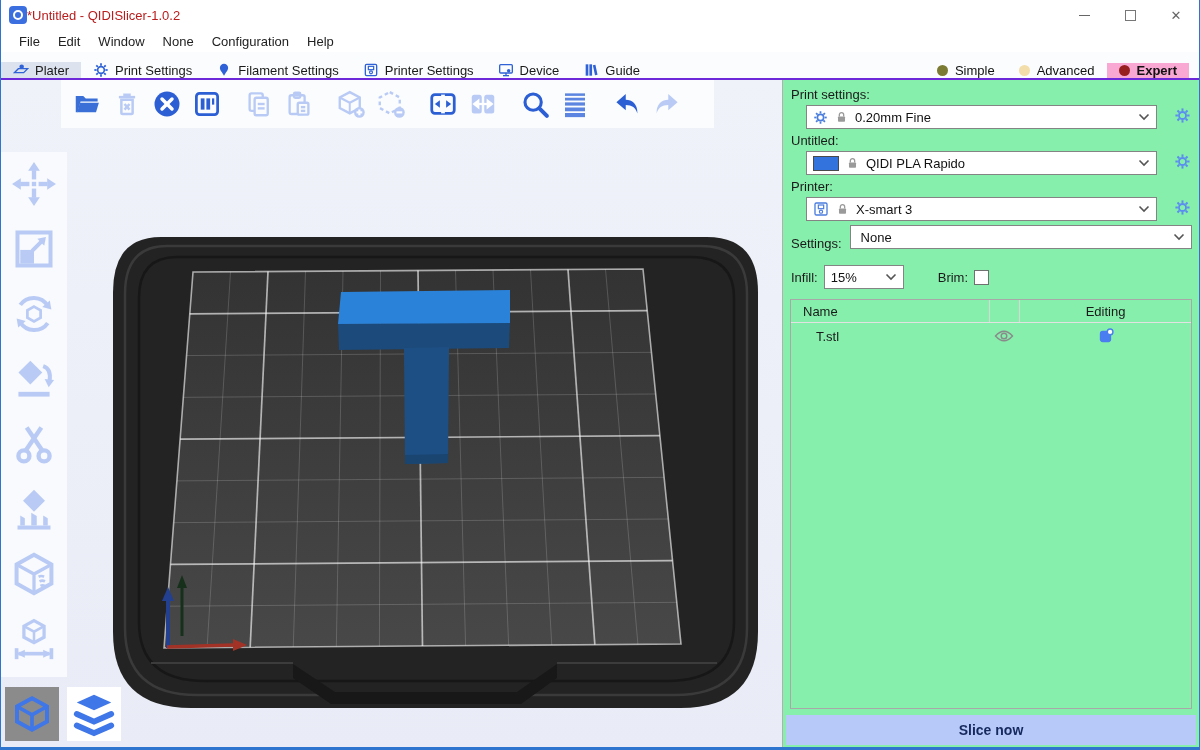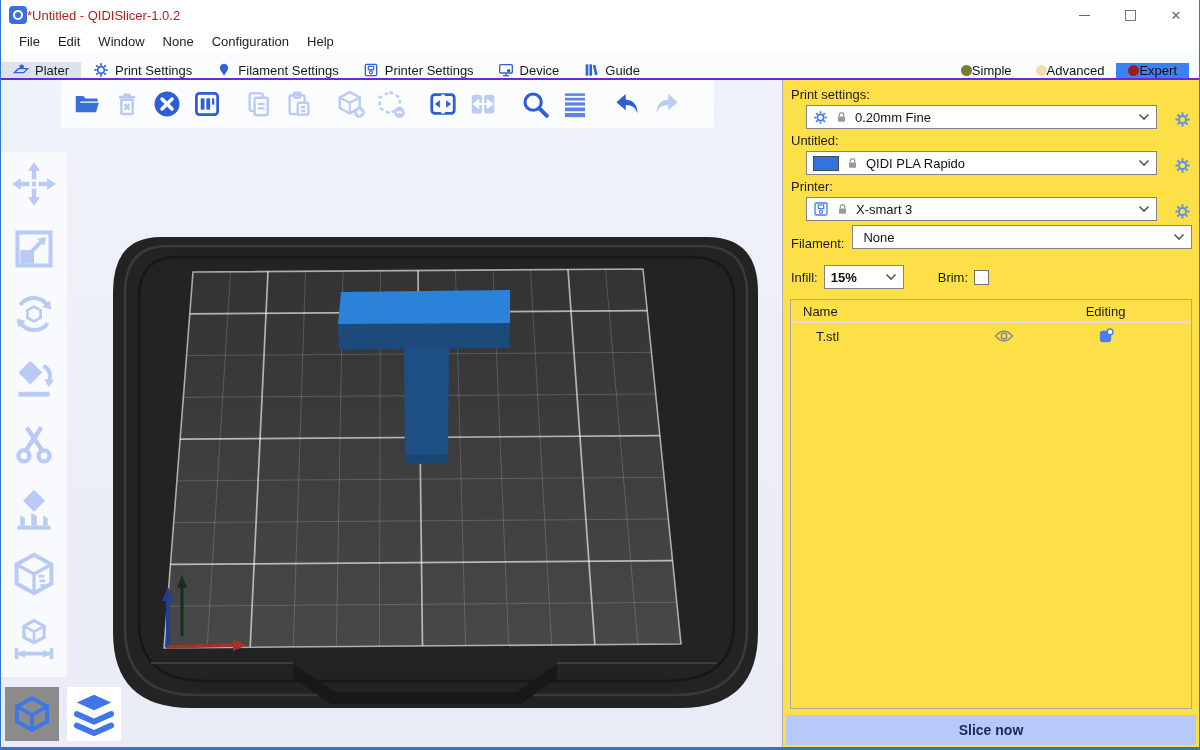--- a/index.html
+++ b/index.html
@@ -23,48 +23,48 @@
   .menubar { height:22px; display:flex; align-items:center; padding-left:9px; flex:0 0 22px; }
   .menu-item { font-size:13px; color:#222; padding:0 9px; }
 
   
   .tabbar { height:28px; flex:0 0 28px; display:flex; align-items:flex-end;
     background:#fbfcfd; border-bottom:2px solid #6d28d9; }
   .tab { display:flex; align-items:center; gap:6px; padding:0 12px; font-size:13px; color:#1a1a1a; }
   .tab.active { background:#dde3ee; }
   .tab svg { flex:0 0 auto; }
   .modes { margin-left:auto; display:flex; align-items:stretch; padding-right:10px; }
-  .mode { display:flex; align-items:center; padding:0 12px; font-size:13px; color:#111; }
+  .mode { display:flex; align-items:center; gap:7px; padding:0 12px; font-size:13px; color:#111; }
   .mode .dot { width:11px; height:11px; border-radius:50%; }
-  .mode.active { background:#3b82f6; font-weight:normal; }
+  .mode.active { background:#f9a8d4; font-weight:bold; }
 
   
   .content { flex:1 1 auto; display:flex; height:667px; }
   .viewport { position:relative; width:781px; flex:0 0 781px;
     background:linear-gradient(180deg,#f0f2fa 0%, #e9ecf6 100%); overflow:hidden; }
   .viewport svg.scene { position:absolute; left:0; top:0; }
 
   .toolbar-top { position:absolute; left:60px; top:0; width:653px; height:48px; background:#fbfcfe;
     display:flex; align-items:center; padding:0 6px; }
   .tb { width:40px; height:40px; display:flex; align-items:center; justify-content:center; }
   .tb-gap { width:12px; }
 
   .toolbar-left { position:absolute; left:0; top:72px; width:66px; background:#f9fafd;
     display:flex; flex-direction:column; align-items:center; padding:10px 0 12px 0; gap:17px; }
 
   .view-toolbar { position:absolute; left:4px; bottom:6px; display:flex; gap:8px; }
   .vtb { width:54px; height:54px; display:flex; align-items:center; justify-content:center; background:#fff; }
   .vtb.active { background:#8b8b8b; }
 
   
-  .right-panel { flex:1 1 auto; background:#fde047; border-left:1px solid #b0b0b0;
+  .right-panel { flex:1 1 auto; background:#86efac; border-left:1px solid #b0b0b0;
     display:flex; flex-direction:column; padding:5px 0 0 0; }
   .rp-inner { padding:0 7px; }
   .rp-label { font-size:13px; color:#1a1a1a; margin:2px 0 3px 1px; }
-  .combo-row { display:flex; align-items:flex-end; gap:15px; margin-bottom:4px;padding-left:16px; }
+  .combo-row { display:flex; align-items:flex-start; gap:15px; margin-bottom:4px;padding-left:16px; }
   .combo { flex:1; height:24px; border:1px solid #848484; background:#fff; display:flex; align-items:center;
     padding:0 6px; gap:7px; font-size:13px; color:#111; }
   .combo .val { flex:1; white-space:nowrap; overflow:hidden; }
   .chev { flex:0 0 auto; }
   .gear-btn { width:20px; height:20px; display:flex; align-items:center; justify-content:center; }
   .inline-row { display:flex; align-items:center; margin:3px 0 4px 1px; font-size:13px; color:#1a1a1a; gap:6px; }
   .combo.small { flex:0 0 80px; }
   .combo.supports { margin-left:2px; }
   .checkbox { width:15px; height:15px; border:1px solid #707070; background:#fff; }
 
@@ -586,32 +586,32 @@
                   <line x1="4.9" y1="4.9" x2="7.4" y2="7.4"></line>
                   <line x1="16.6" y1="16.6" x2="19.1" y2="19.1"></line>
                   <line x1="4.9" y1="19.1" x2="7.4" y2="16.6"></line>
                   <line x1="16.6" y1="7.4" x2="19.1" y2="4.9"></line>
                 </g>
             </svg>
           </div>
         </div>
 
         <div class="inline-row">
-          <span>Filament:</span>
+          <span>Settings:</span>
           <div class="combo supports" style="margin-bottom:12px;">
             <span class="val" style="padding-left:4px;">None</span>
             <svg class="chev" width="12" height="8" viewBox="0 0 12 8">
                 <path d="M1.5 1.5 L6 6 L10.5 1.5" fill="none" stroke="#555" stroke-width="1.6"></path>
               </svg>
           </div>
         </div>
 
         <div class="inline-row">
           <span>Infill:</span>
-          <div class="combo small" style="margin-bottom:0;font-weight:bold;">
+          <div class="combo small" style="margin-bottom:0;">
             <span class="val">15%</span>
             <svg class="chev" width="12" height="8" viewBox="0 0 12 8">
                 <path d="M1.5 1.5 L6 6 L10.5 1.5" fill="none" stroke="#555" stroke-width="1.6"></path>
               </svg>
           </div>
           <span style="width:22px;"></span>
           <span>Brim:</span>
           <span class="checkbox"></span>
         </div>
       </div>

